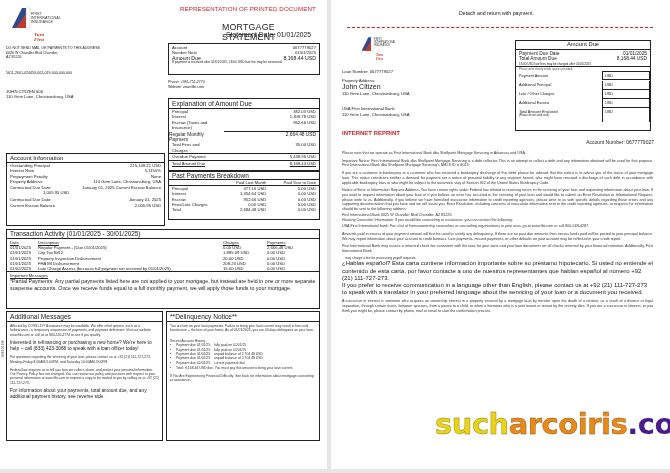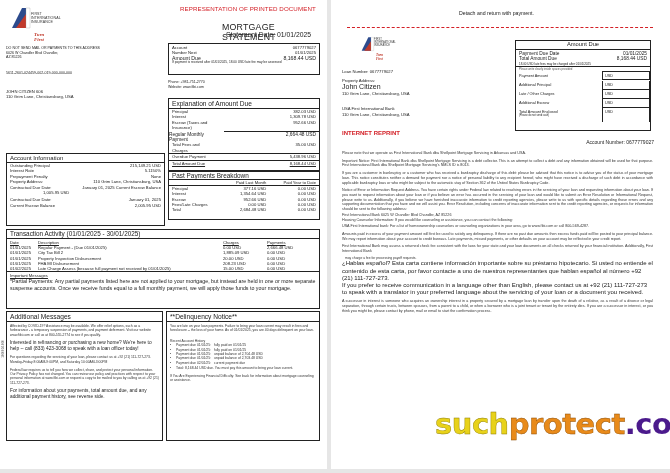--- a/index.html
+++ b/index.html
@@ -375,15 +375,15 @@
     <div class="para">USA First International bank: For a list of homeownership counselors or counseling organizations in your area, go to www.fibi.com or call 800-569-4287.</div>
     <div class="para">Amounts paid in excess of your payment amount will first be used to satisfy any delinquency. If there are no past due amounts then excess funds paid will be posted to your principal balance. We may report information about your account to credit bureaus. Late payments, missed payments, or other defaults on your account may be reflected in your credit report.</div>
     <div class="para" style="margin-bottom:2px;">First International Bank may assess a returned check fee consistent with the laws for your state and your loan documents on all checks returned by your financial institution. Additionally, First International Bank</div>
     <div class="para" style="font-size:3.3px; margin-bottom:0; padding-left:3px;">may charge a fee for processing payoff requests.</div>
     <div class="para-big" style="text-align:left;">¿Hablas español? Esta carta contiene información importante sobre su préstamo hipotecario. Si usted no entiende el contenido de esta carta, por favor contacte a uno de nuestros representantes que hablan español al número +92 (21) 111-727-273.</div>
     <div class="para-big" style="text-align:left; margin-bottom:3px;">If you prefer to receive communication in a language other than English, please contact us at +92 (21) 111-727-273 to speak with a translator in your preferred language about the servicing of your loan or a document you received.</div>
     <div class="para">A successor in interest is someone who acquires an ownership interest in a property secured by a mortgage loan by transfer upon the death of a relative, as a result of a divorce or legal separation, through certain trusts, between spouses, from a parent to a child, or when a borrower who is a joint tenant or tenant by the entirety dies. If you are a successor in interest, or you think you might be, please contact by phone, mail or email to start the confirmation process.</div>
   </div>
 
   <div class="watermark" style="left:104px; top:407px;">
-    <span style="color:#e8d21a; -webkit-text-stroke:0.4px #8a7a00;">such</span><span style="color:#e88a1a; -webkit-text-stroke:0.4px #8a4a00;">protect</span><span style="color:#4b1a8c;">.com</span>
+    <span style="color:#e8d21a; -webkit-text-stroke:0.4px #8a7a00;">such</span><span style="color:#e88a1a; -webkit-text-stroke:0.4px #8a4a00;">arcoiris</span><span style="color:#4b1a8c;">.com</span>
   </div>
 </div>
 
 </body></html>

